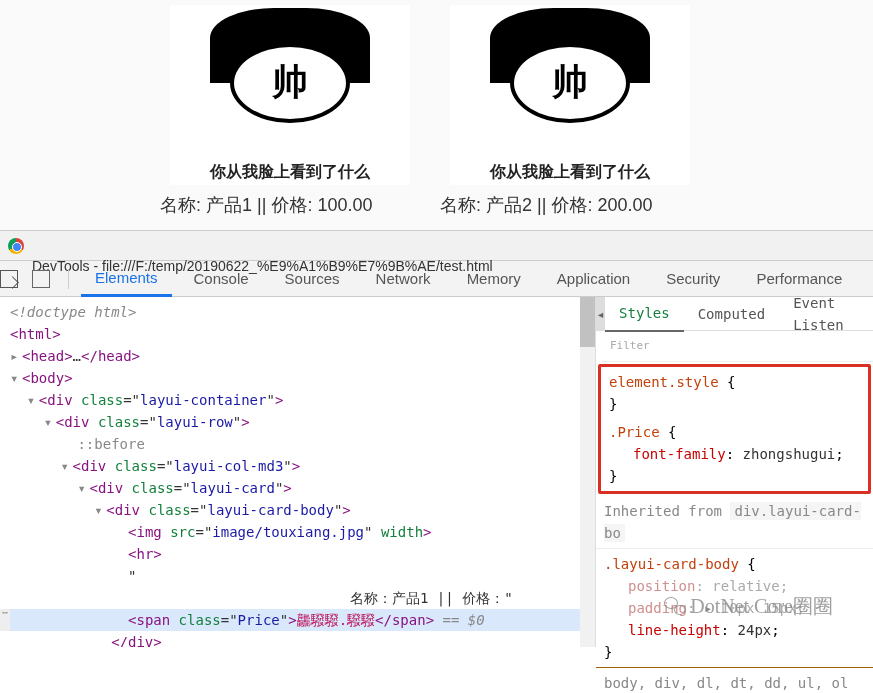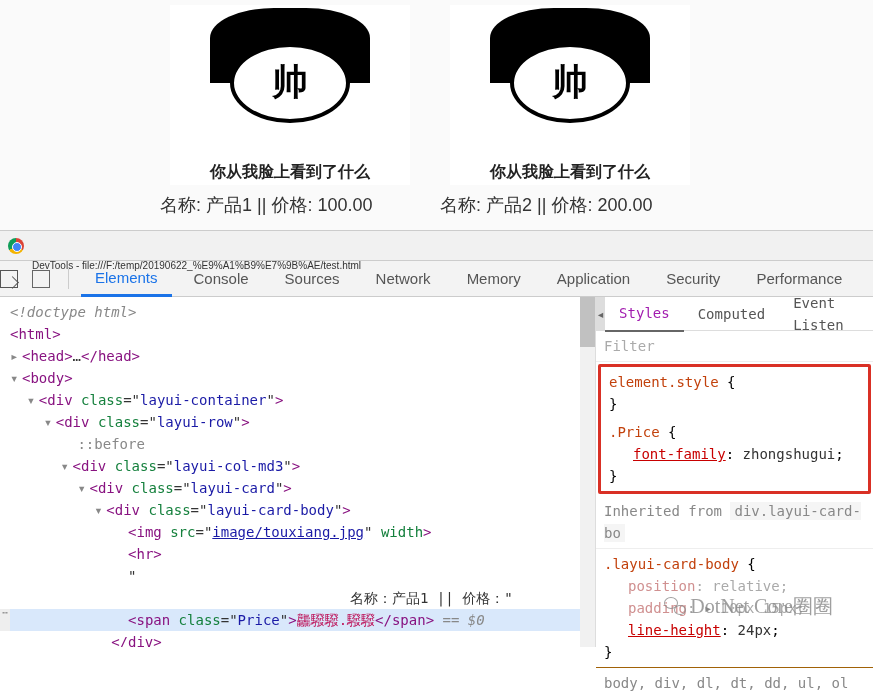--- a/index.html
+++ b/index.html
@@ -14,21 +14,21 @@
     .face { position: absolute; top: 35px; left: 30px; width: 120px; height: 80px; background: #fff; border: 4px solid #000; border-radius: 50%; display: flex; align-items: center; justify-content: center; }
     .face-text { font-size: 36px; font-weight: bold; color: #000; font-family: "SimHei"; }
     .caption { font-size: 16px; font-weight: bold; color: #222; text-align: center; margin-top: 24px; font-family: "SimHei", "Microsoft YaHei"; }
     .product-info { font-size: 18px; color: #333; padding: 8px 0; }
     
     
     .devtools { border-top: 1px solid #ccc; font-family: "Segoe UI", Arial; font-size: 14px; }
     .devtools-header { display: flex; align-items: center; background: #f1f1f1; border-bottom: 1px solid #ccc; height: 30px; padding: 0 8px; }
     .chrome-icon { width: 16px; height: 16px; margin-right: 8px; border-radius: 50%; background: conic-gradient(#db4437 0 120deg, #f4b400 120deg 240deg, #0f9d58 240deg 360deg); position: relative; }
     .chrome-icon::after { content: ''; position: absolute; top: 4px; left: 4px; width: 8px; height: 8px; background: #4285f4; border-radius: 50%; border: 1px solid #fff; }
-    .devtools-title { color: #333; font-size: 10px; margin-top: 40px; }
+    .devtools-title { color: #333; font-size: 14px; margin-top: 40px; }
     
     .devtools-tabs { display: flex; align-items: center; background: #f3f3f3; border-bottom: 1px solid #ccc; height: 36px; padding-left: 0; gap: 8px; }
     .tab-icon { width: 18px; height: 18px; border: 1px solid #666; margin-right: 6px; }
     .tab-icon.inspect { border-color: #555; position: relative; }
     .tab-icon.inspect::after { content: ''; position: absolute; top: 7px; left: 7px; width: 8px; height: 8px; border-right: 1px solid #555; border-bottom: 1px solid #555; transform: rotate(-45deg); }
     .tab-icon.device { position: relative; }
     .tab-icon.device::before { display:none; }
     .tab-item { padding: 8px 14px; color: #555; cursor: pointer; font-size: 15px; }
     .tab-item.active { color: #1a73e8; border-bottom: 3px solid #1a73e8; }
     .tab-sep { width: 1px; height: 20px; background: #ccc; margin: 0 4px; }
@@ -38,37 +38,37 @@
     .scrollbar { position: absolute; right: 0; top: 0; width: 15px; height: 100%; background: #f1f1f1; }
     .scrollbar-thumb { position: absolute; top: 0; width: 15px; height: 50px; background: #c1c1c1; }
     
     .code-line { padding-left: 10px; white-space: pre; color: #333; }
     .code-line.highlight { background: #d9e8fb; }
     .arrow { color: #888; display: inline-block; width: 12px; }
     .tag-bracket { color: #881280; }
     .tag-name { color: #881280; }
     .attr-name { color: #15803d; }
     .attr-value { color: #1a1aa6; }
-    .attr-value.link { text-decoration: underline; }
+    .attr-value.link { }
     .comment { color: #888; font-style: italic; }
     .eq-dollar { color: #888; font-style: italic; }
     .hljs-text { color: #be185d; }
     .dots-gutter { position: absolute; left: 0; width: 10px; background: #eee; color: #888; font-size: 10px; text-align:center; line-height: 8px; }
     
     .styles-panel { flex: 1; font-family: Consolas, monospace; font-size: 14px; line-height: 22px; position: relative; }
     .styles-tabs { display: flex; border-bottom: 1px solid #ddd; height: 34px; align-items: center; position: relative; }
     .styles-scroll-left { width: 14px; height: 100%; background: #ddd; display: flex; align-items: center; justify-content: center; color: #666; }
     .styles-tab { padding: 6px 14px; color: #555; cursor: pointer; font-size: 14px; }
-    .styles-tab.active { border-bottom: 2px solid #666; color: #a21caf; }
-    .filter-row { display: flex; align-items: center; border-bottom: 1px solid #eee; padding: 4px 8px; color: #aaa; font-size: 14px; }
+    .styles-tab.active { border-bottom: 2px solid #666; color: #15803d; }
+    .filter-row { display: flex; align-items: center; border-bottom: 1px solid #eee; padding: 4px 8px; color: #aaa; font-size: 11px; margin-left: 6px; }
     
     .rule-block { padding: 4px 8px; border-bottom: 1px solid #a16207; }
     .rule-block.highlighted { border: 3px solid #d93025; margin: 2px; border-radius: 2px; }
     .selector { color: #c2410c; }
-    .prop-name { color: #c80000; text-decoration: underline; }
+    .prop-name { color: #c80000; }
     .prop-value { color: #333; }
     .css-indent { padding-left: 24px; }
     .arrow-collapse { color: #888; }
     .inherited { padding: 4px 8px; background: #fff; border-bottom: 1px solid #eee; color: #888; }
     .inherited a { color: #888; background: #f5f5f5; padding: 1px 4px; }
     .last-line { padding: 4px 8px; color: #888; }
     
     .watermark { position: absolute; bottom: 30px; right: 40px; color: #888; font-size: 20px; font-family: "Microsoft YaHei"; display: flex; align-items: center; gap: 4px; opacity: 0.8; }
     .wechat-icon { width: 22px; height: 18px; position: relative; }
     .wechat-icon::before, .wechat-icon::after { content: ''; position: absolute; border-radius: 50%; border: 1.5px solid #888; }

